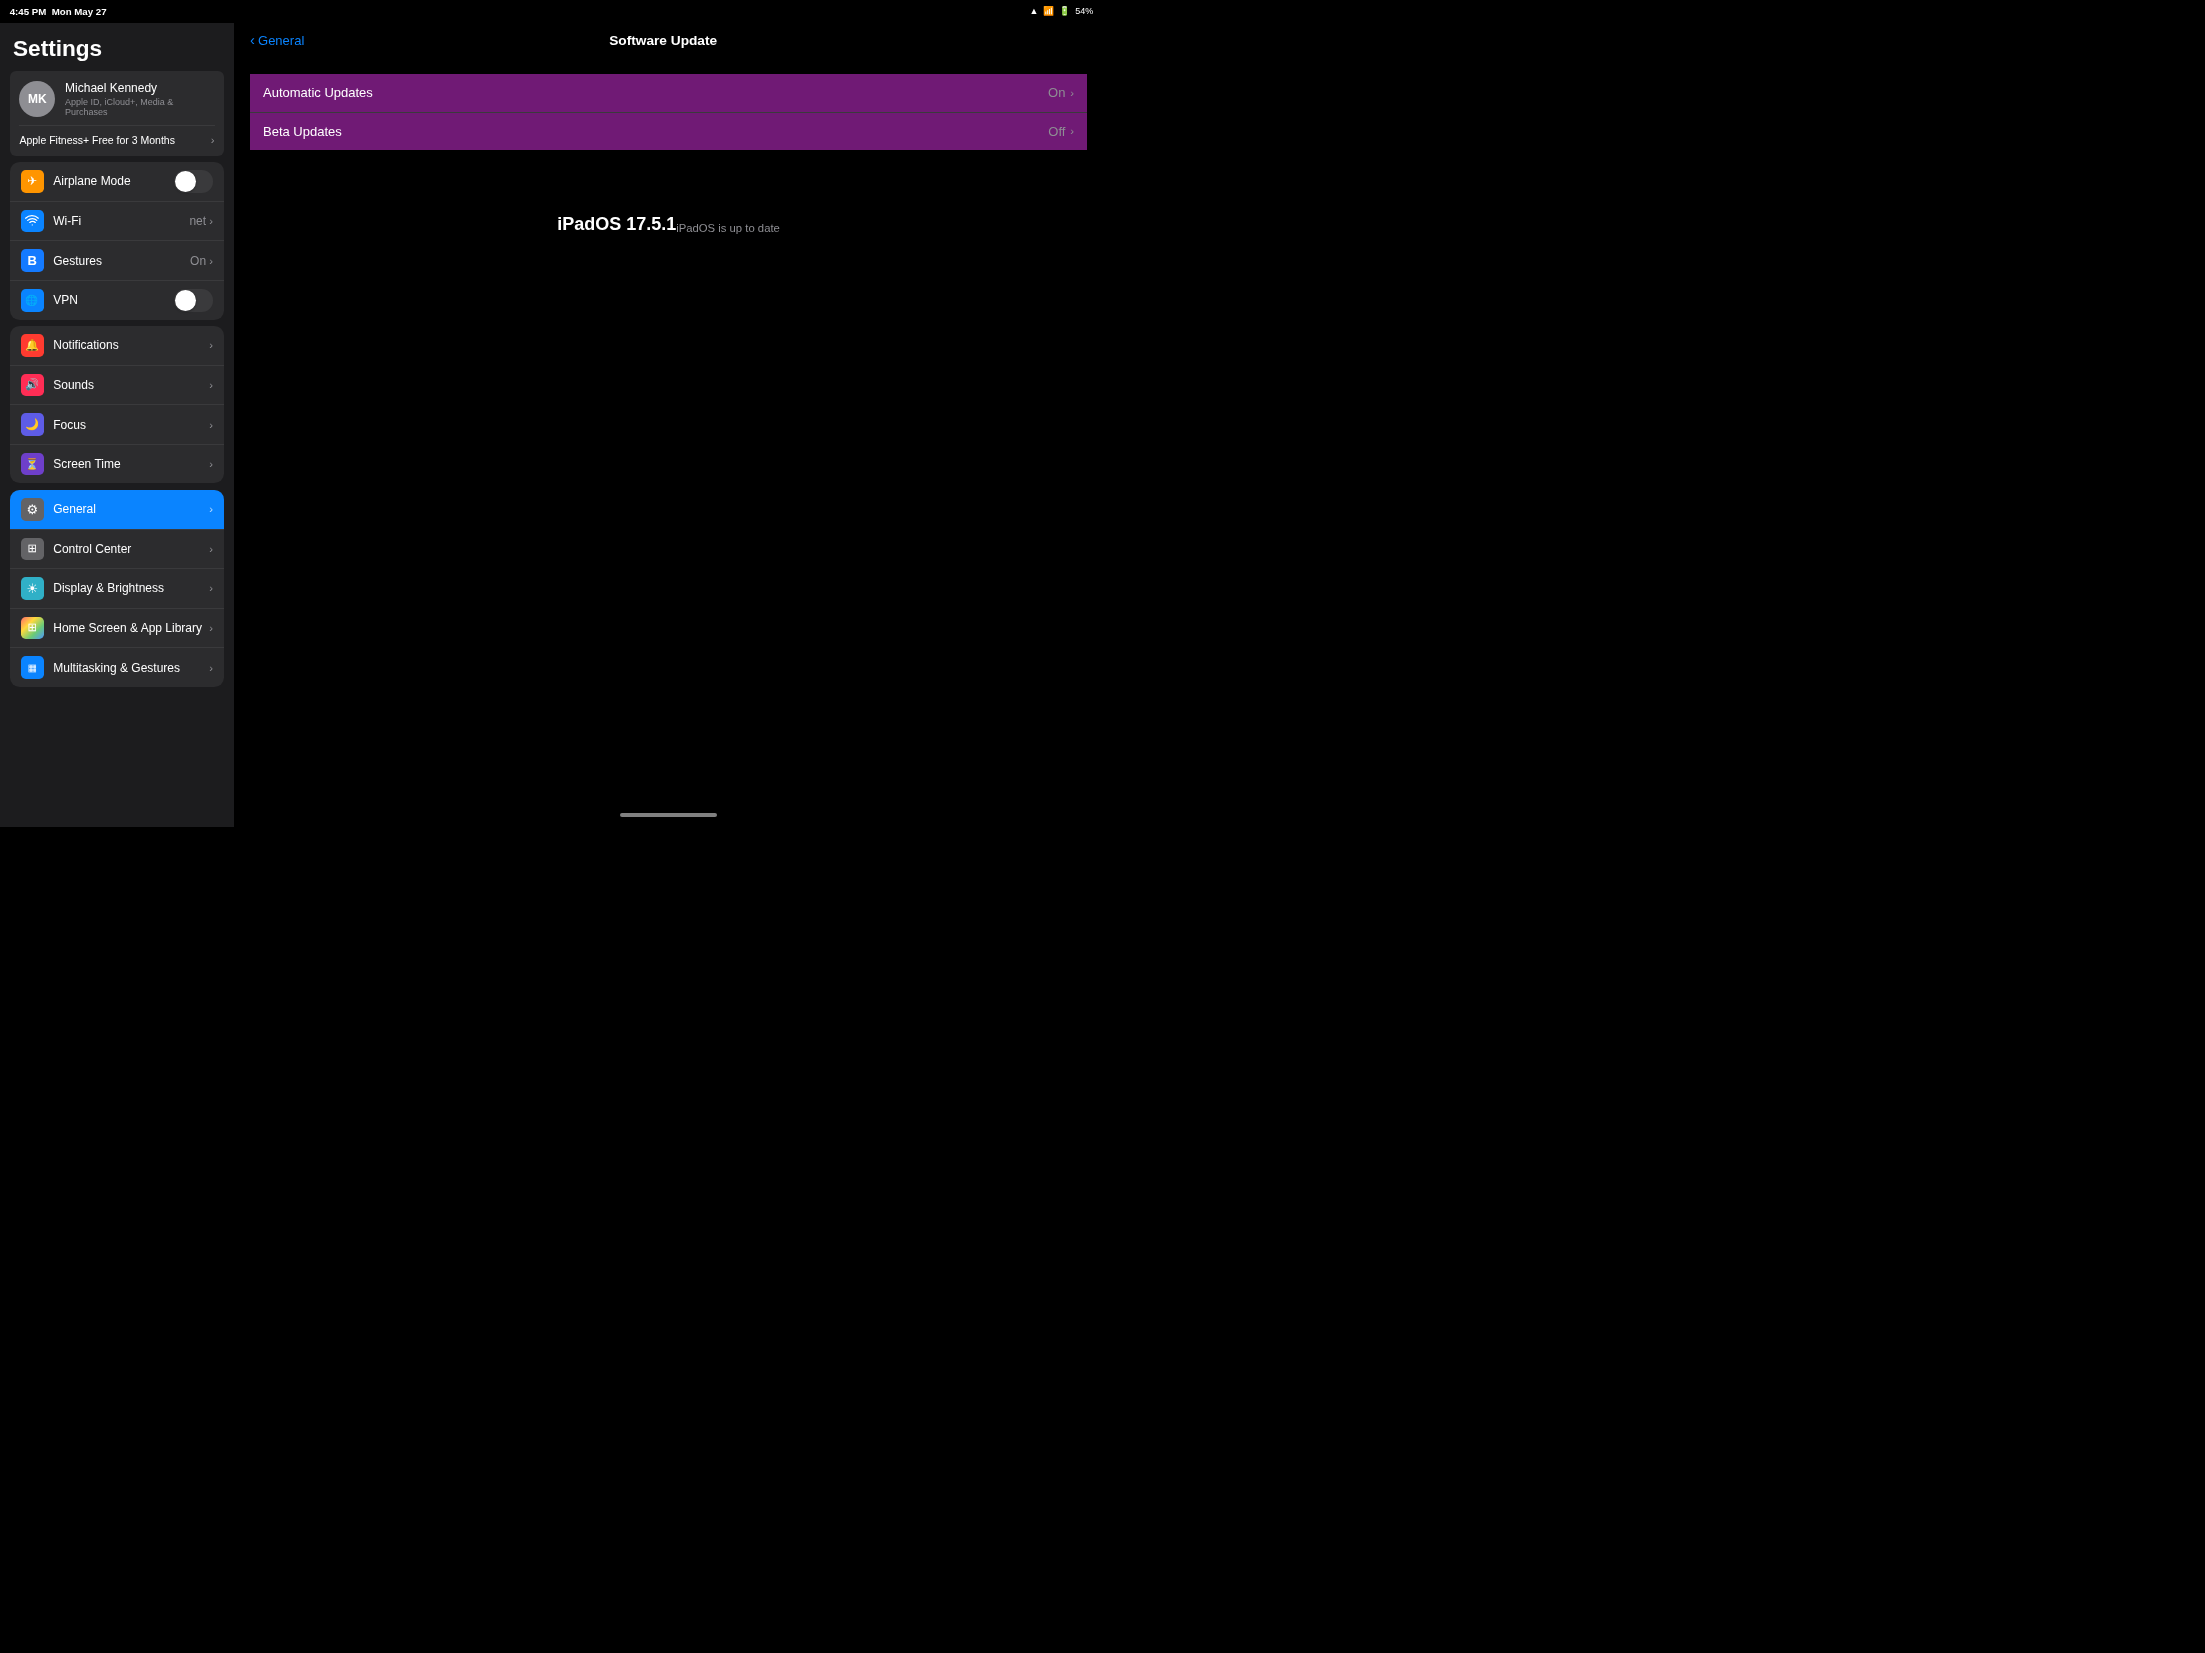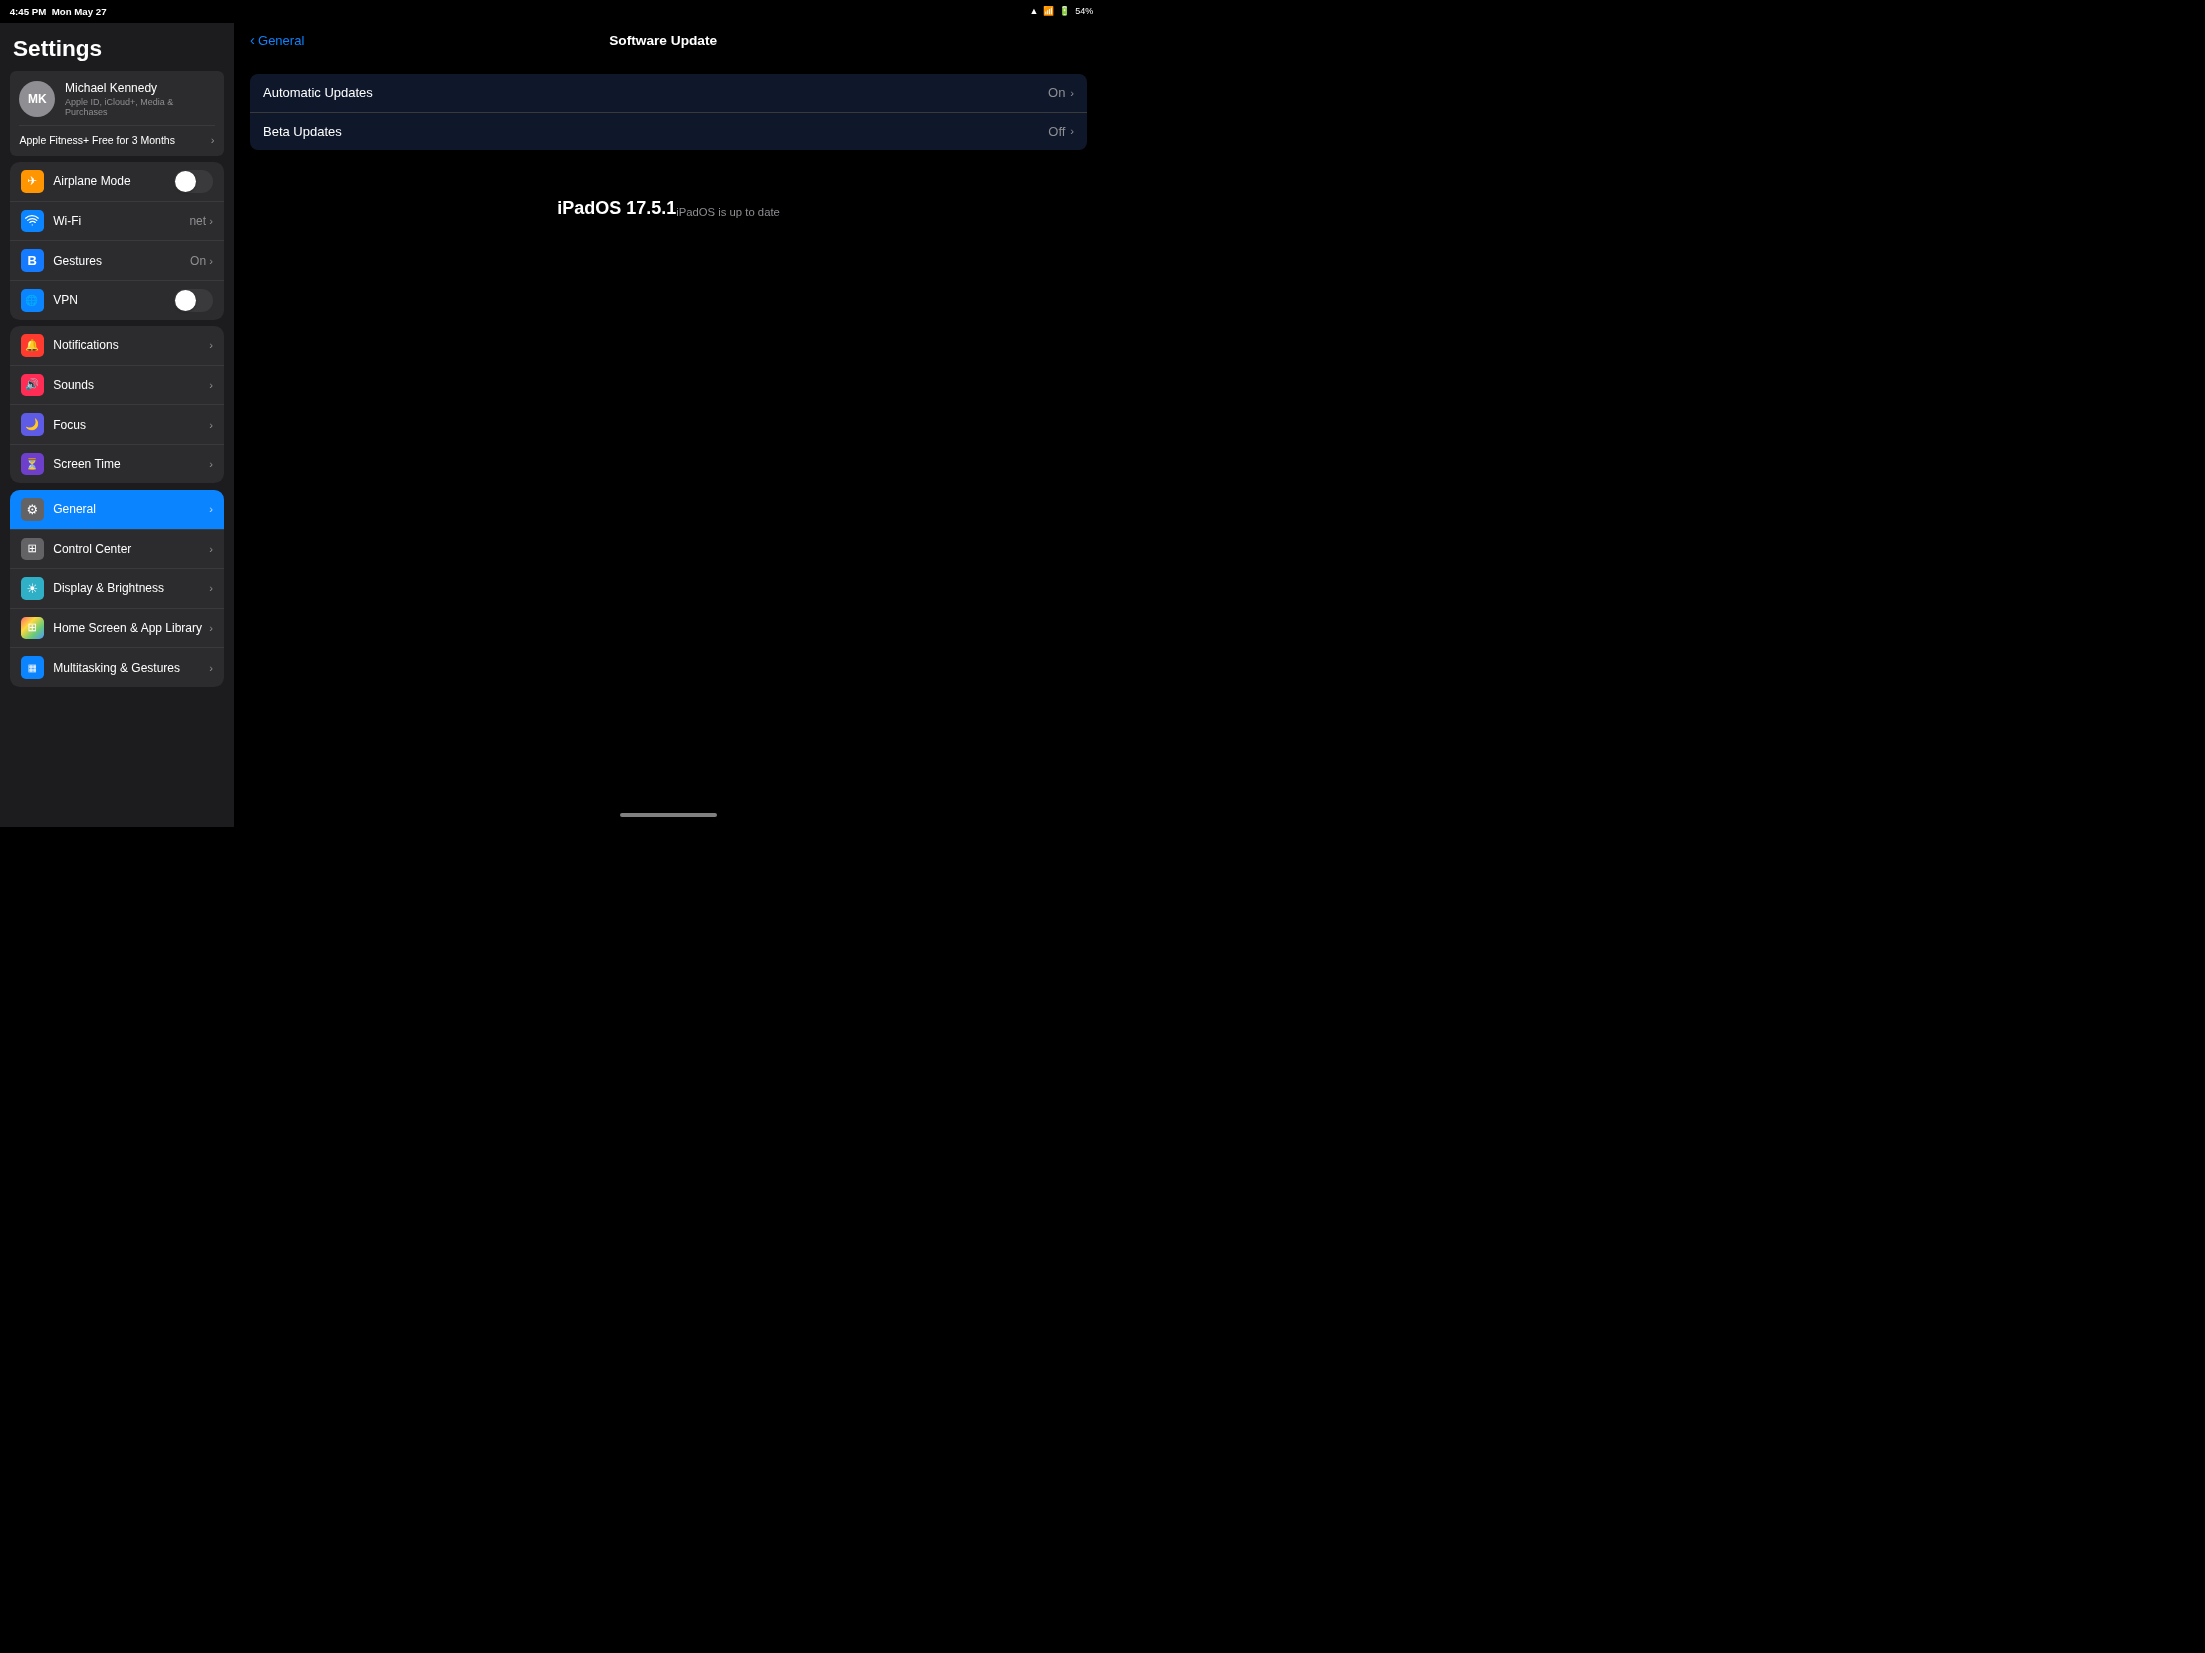--- a/index.html
+++ b/index.html
@@ -228,23 +228,24 @@
     }
 
     
     .detail-content {
       flex: 1;
       padding: 16px;
       overflow-y: auto;
     }
 
     .update-group {
-      background: #0f172a;
-      border-radius: 8px;
+      background: #701a75;
+      border-radius: 0;
       overflow: hidden;
+      margin-bottom: 16px;
     }
 
     .update-row {
       display: flex;
       align-items: center;
       padding: 11.3px 13px;
       border-bottom: 0.4px solid #3a3a3c;
       cursor: pointer;
     }
     .update-row:last-child {

